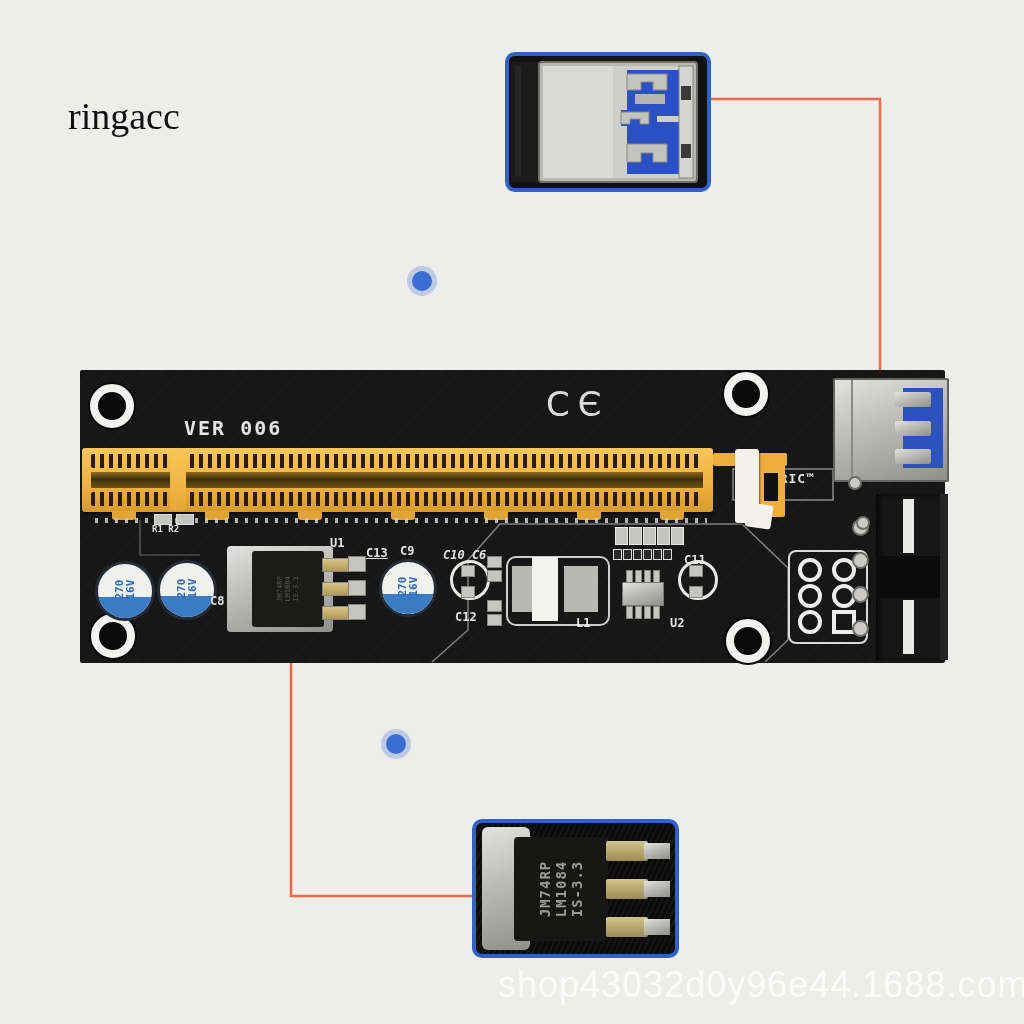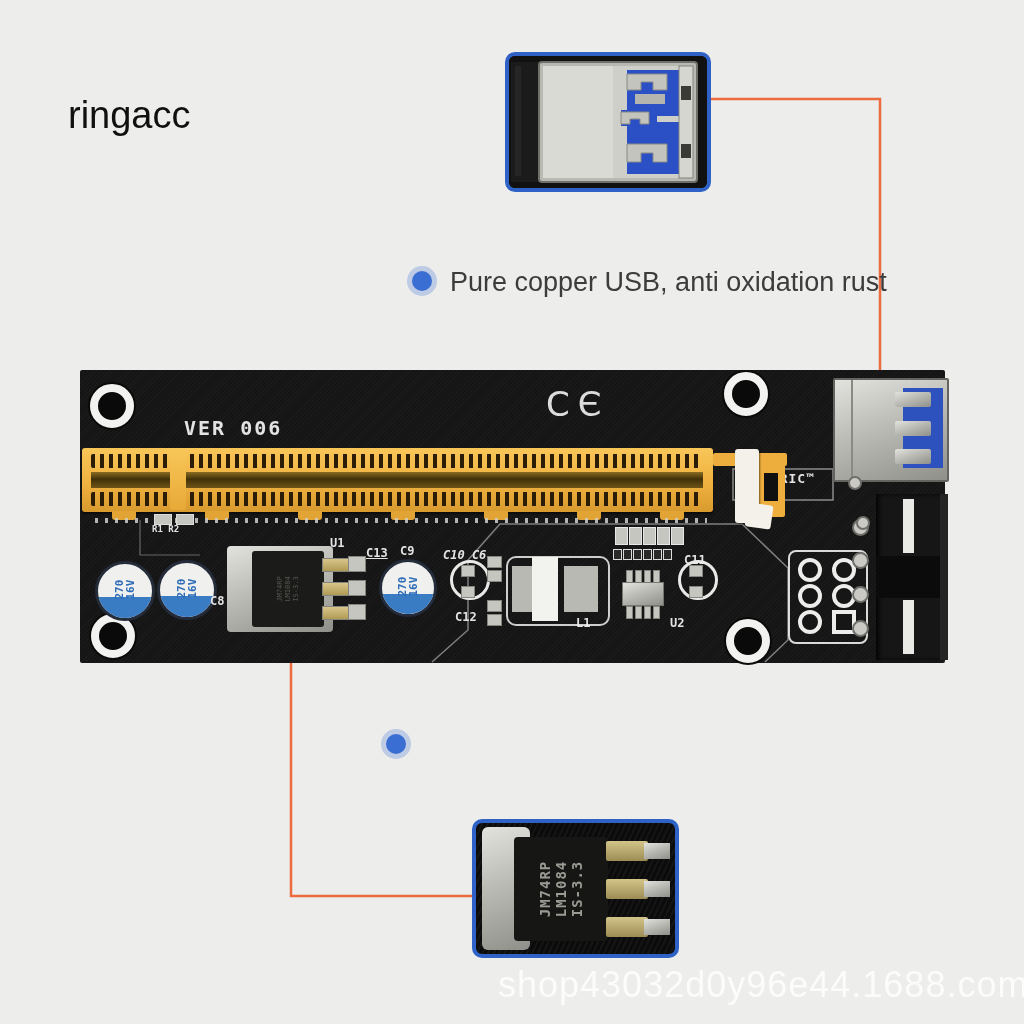--- a/index.html
+++ b/index.html
@@ -1,20 +1,20 @@
 <!DOCTYPE html>
 <html><head>
 <meta charset="utf-8">
 <style>
   html,body{margin:0;padding:0;}
   .stage{position:relative;width:1024px;height:1024px;background:#ededec;overflow:hidden;
          font-family:"Liberation Sans",sans-serif;}
   .abs{position:absolute;}
   
-  .logo{left:68px;top:94px;font-family:Liberation Sans, sans-serif;font-size:38px;color:#101010;letter-spacing:0px;}
+  .logo{left:68px;top:94px;font-family:Liberation Serif, serif;font-size:38px;color:#101010;letter-spacing:0px;}
   
   .callout-text{color:#3c3c3c;font-size:27px;line-height:33px;white-space:nowrap;}
   .bullet{width:20px;height:20px;border-radius:50%;background:#3a6ed2;
           box-shadow:0 0 0 5px rgba(90,130,215,.32);}
   
   .inset{border:4px solid #2e62c6;border-radius:10px;overflow:hidden;background:#0d0d0d;}
   
   .board{left:80px;top:370px;width:865px;height:293px;background:#151515;border-radius:2px;
          background-image:repeating-linear-gradient(135deg,rgba(255,255,255,.025) 0 1px,transparent 1px 3px);}
   .sk{position:absolute;font-family:"DejaVu Sans Mono",monospace;font-weight:bold;color:#e3e3e3;
@@ -82,21 +82,20 @@
       <path d="M112,56 h28 v12 h-9 v-5 h-10 v5 h-9 z" fill="#c4c4be" stroke="#8a8a84" stroke-width="1"></path>
       <rect x="126" y="38" width="30" height="10" fill="#b5b5af"></rect>
 
       <rect x="170" y="10" width="14" height="112" fill="#d6d6d0" stroke="#84847e" stroke-width="1"></rect>
       <rect x="172" y="30" width="10" height="14" fill="#3a3a36"></rect>
       <rect x="172" y="88" width="10" height="14" fill="#3a3a36"></rect>
     </svg>
   </div>
 
   <div class="abs bullet" style="left:412px;top:271px;"></div>
-  <div class="abs callout-text" style="left:450px;top:266px;">Pure copper USB, anti oxidation rust</div>
 
   <div class="abs board">
 
     <svg class="abs" style="left:0;top:0;" width="865" height="293">
       <polyline points="352,292 388,260 388,190 420,154 662,154 708,198 708,270 685,292" fill="none" stroke="rgba(255,255,255,.45)" stroke-width="1.5"></polyline>
       <rect x="653" y="99" width="100" height="31" fill="none" stroke="rgba(255,255,255,.5)" stroke-width="1.5"></rect>
       <polyline points="60,150 60,185 120,185" fill="none" stroke="rgba(255,255,255,.35)" stroke-width="1.2"></polyline>
     </svg>
 
     <div class="sk" style="left:104px;top:46px;font-size:20px;letter-spacing:2px;">VER 006</div>

